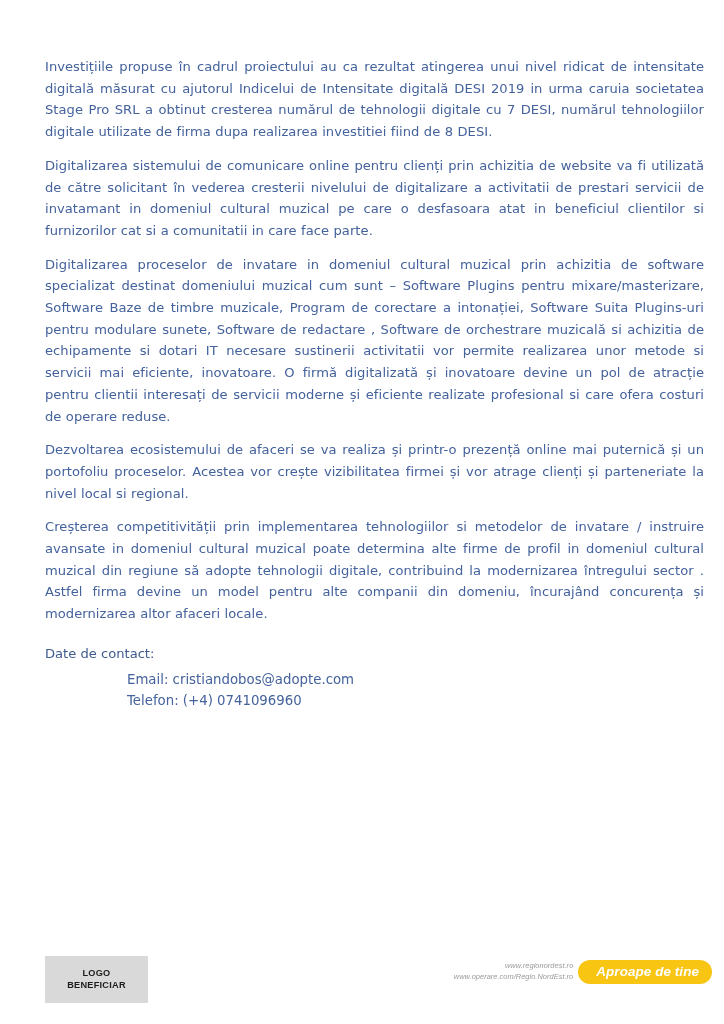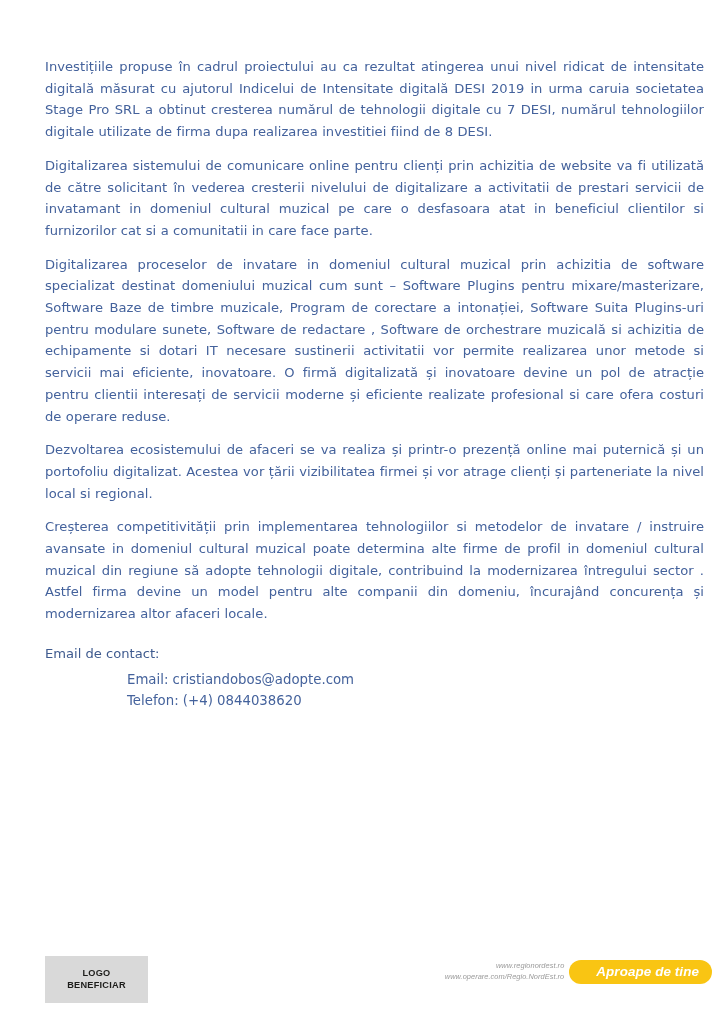--- a/index.html
+++ b/index.html
@@ -119,21 +119,21 @@
     font-style: italic;
     line-height: 10.4px;
     letter-spacing: 0.05px;
     white-space: nowrap;
     font-family: "Liberation Sans", sans-serif;
   }
 
   .badge {
     background: #f9c513;
     border-radius: 14px;
-    padding: 4px 13px 5px 27px;
+    padding: 4px 13px 5px 18px;
     display: flex;
     align-items: center;
     justify-content: center;
   }
   .badge span {
     color: #ffffff;
     font-size: 13.4px;
     font-style: italic;
     font-weight: bold;
     letter-spacing: 0.1px;
@@ -147,30 +147,30 @@
 <div class="page">
 
   <div class="content">
 
     <p class="para">Investițiile propuse în cadrul proiectului au ca rezultat atingerea unui nivel ridicat de intensitate digitală măsurat cu ajutorul Indicelui de Intensitate digitală DESI 2019 in urma caruia societatea Stage Pro SRL a obtinut cresterea numărul de tehnologii digitale cu 7 DESI, numărul tehnologiilor digitale utilizate de firma dupa realizarea investitiei fiind de 8 DESI.</p>
 
     <p class="para">Digitalizarea sistemului de comunicare online pentru clienți prin achizitia de website va fi utilizată de către solicitant în vederea cresterii nivelului de digitalizare a activitatii de prestari servicii de invatamant in domeniul cultural muzical pe care o desfasoara atat in beneficiul clientilor si furnizorilor cat si a comunitatii in care face parte.</p>
 
     <p class="para">Digitalizarea proceselor de invatare in domeniul cultural muzical prin achizitia de software specializat destinat domeniului muzical cum sunt – Software  Plugins pentru mixare/masterizare, Software Baze de timbre muzicale, Program de corectare a intonației, Software Suita Plugins-uri pentru modulare sunete, Software de redactare , Software de orchestrare muzicală si achizitia de echipamente si dotari IT necesare sustinerii activitatii vor permite realizarea unor metode si servicii mai eficiente, inovatoare. O firmă digitalizată și inovatoare devine un pol de atracție pentru clientii interesați de servicii  moderne și eficiente realizate profesional si care ofera costuri de operare reduse.</p>
 
-    <p class="para">Dezvoltarea ecosistemului de afaceri se va realiza și printr-o prezență online mai puternică și un portofoliu digitalizat. Acestea vor țării vizibilitatea firmei și vor atrage clienți și parteneriate la nivel local si regional.</p>
+    <p class="para">Dezvoltarea ecosistemului de afaceri se va realiza și printr-o prezență online mai puternică și un portofoliu proceselor. Acestea vor crește vizibilitatea firmei și vor atrage clienți și parteneriate la nivel local si regional.</p>
 
     <p class="para">Creșterea competitivității prin implementarea tehnologiilor si metodelor de invatare  / instruire avansate in domeniul cultural muzical poate determina alte firme de profil in domeniul cultural muzical din regiune să adopte tehnologii digitale, contribuind la modernizarea întregului sector . Astfel firma devine un model pentru alte companii din domeniu, încurajând concurența și modernizarea altor afaceri locale.</p>
 
 
-    <p class="contact-heading">Email de contact:</p>
+    <p class="contact-heading">Date de contact:</p>
 
     <div class="contact-block">
       <span class="contact-line">Email: cristiandobos@adopte.com</span>
-      <span class="contact-line">Telefon: (+4) 0844038620</span>
+      <span class="contact-line">Telefon: (+4) 0741096960</span>
     </div>
 
   </div>
 
   <div class="footer">
 
     <div class="logo-box">
       <span>LOGO</span>
       <span>BENEFICIAR</span>
     </div>

